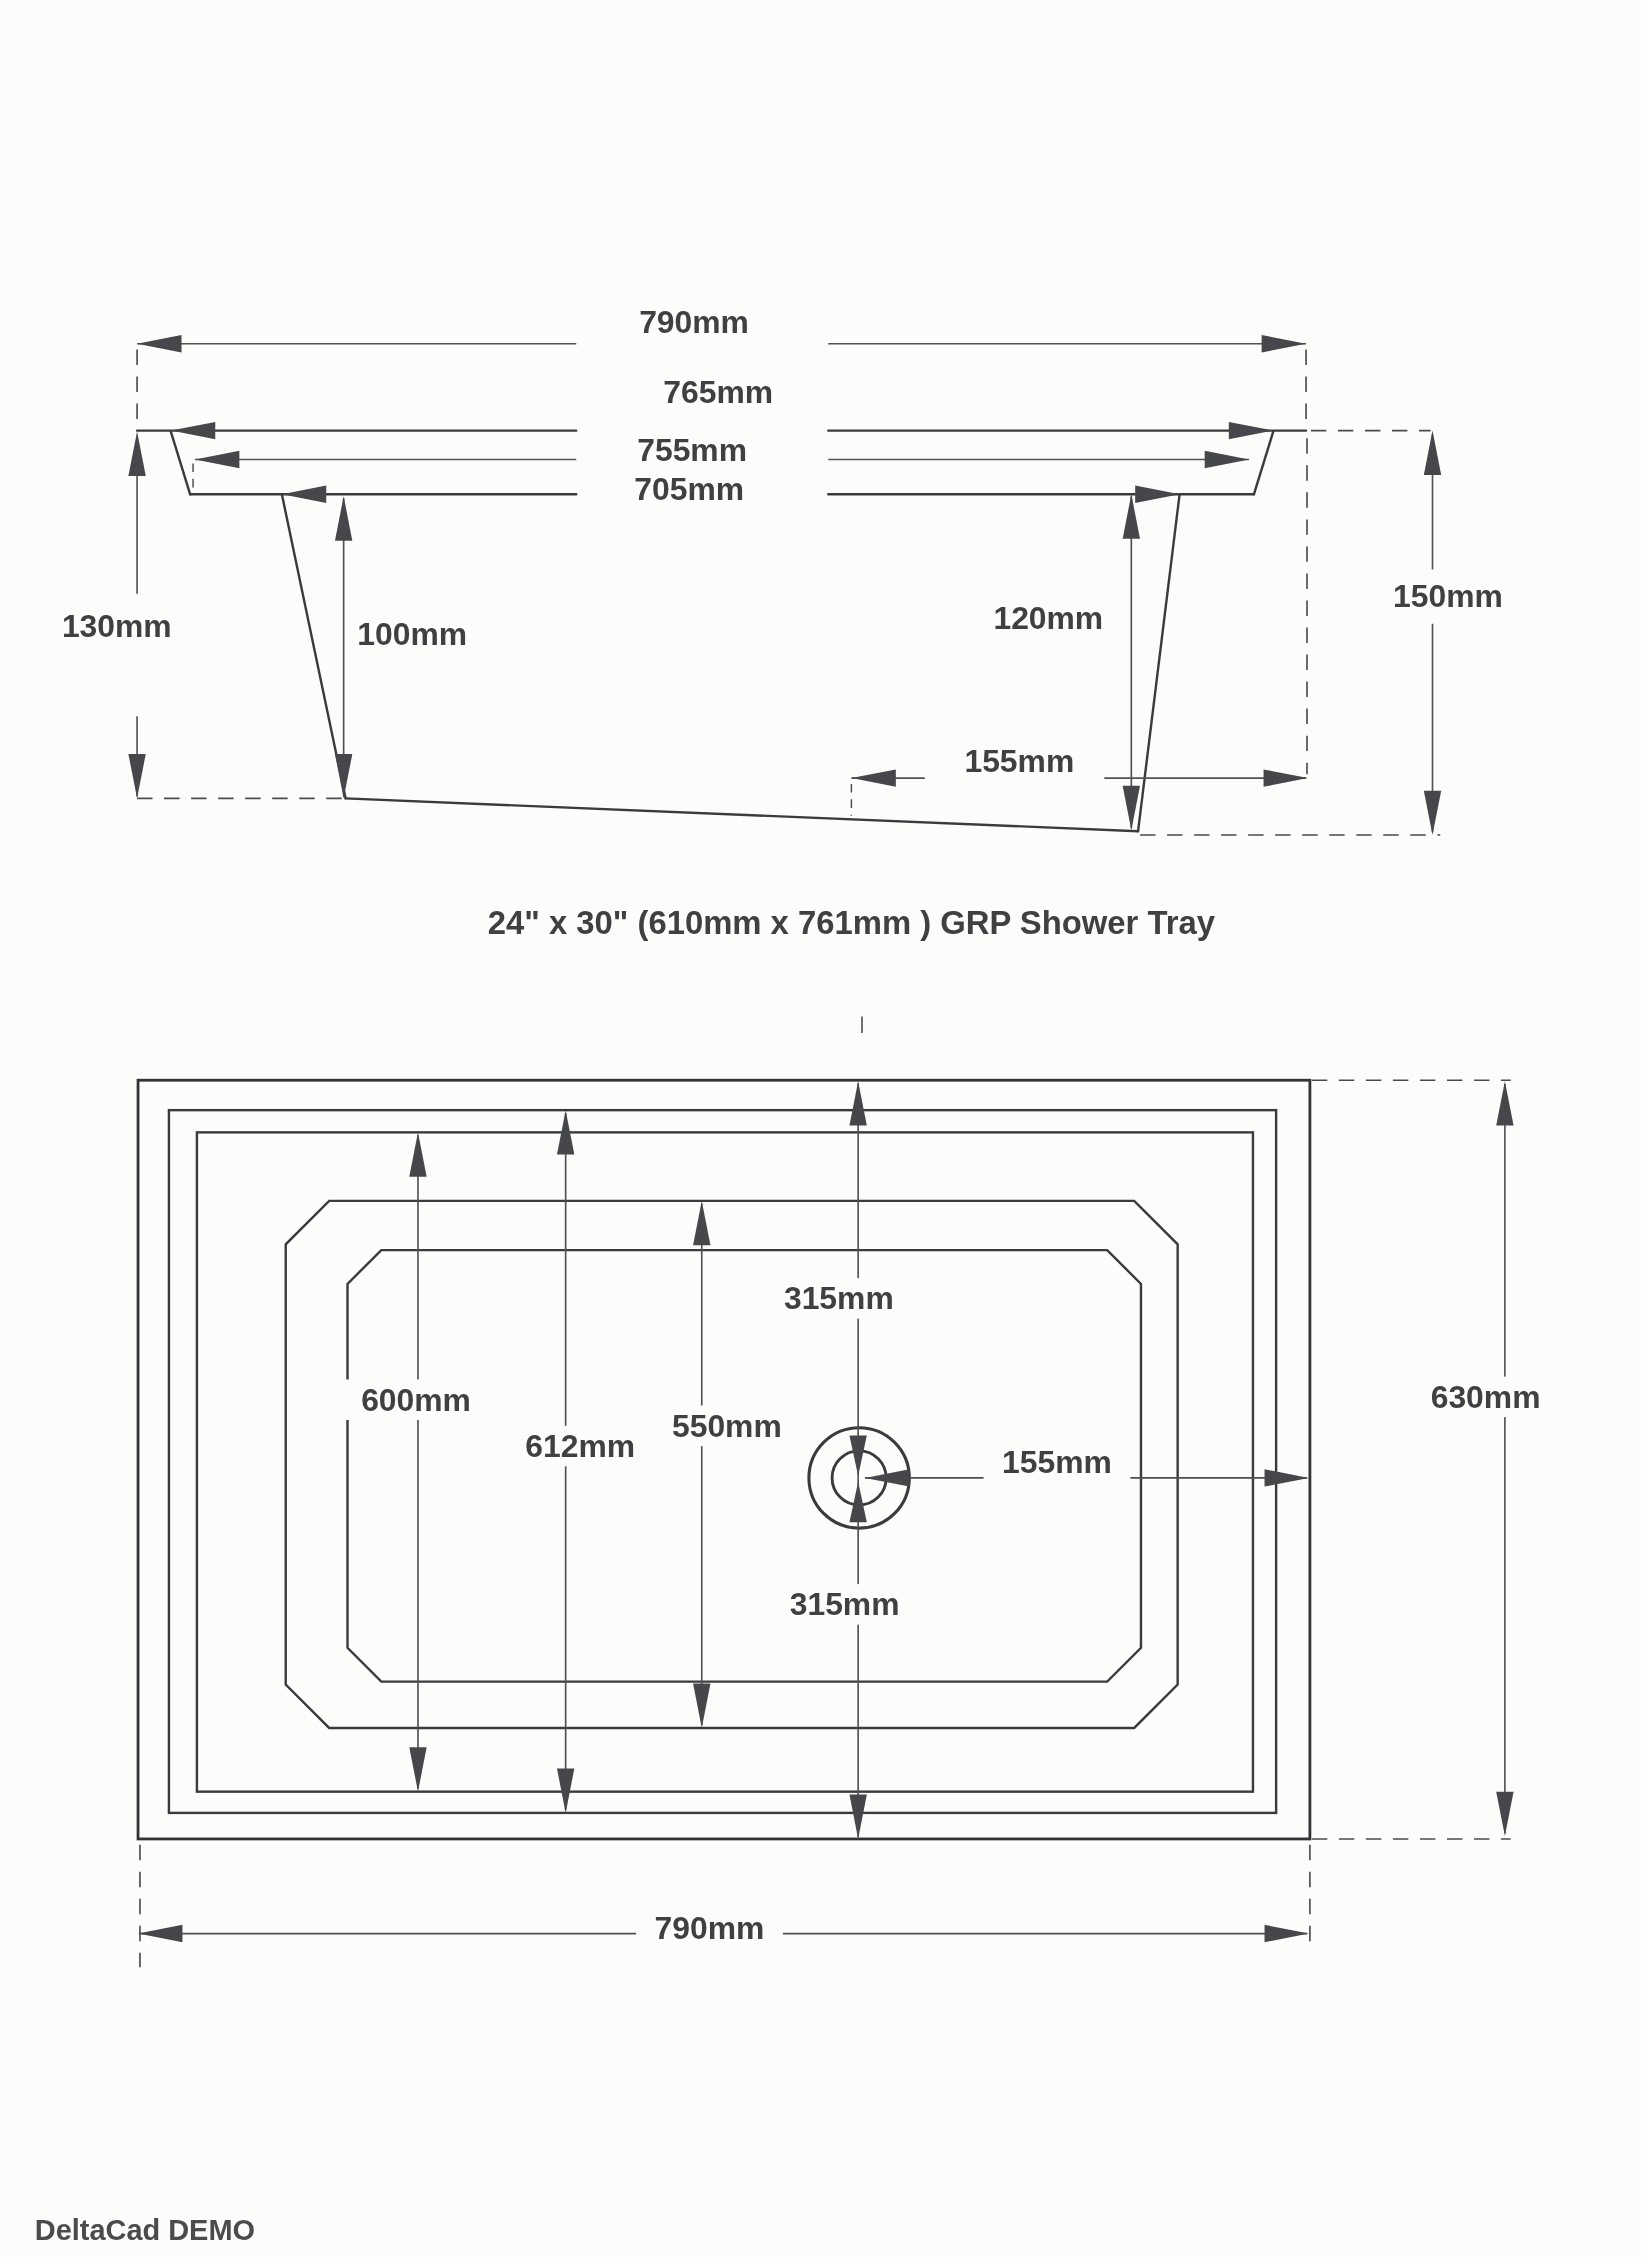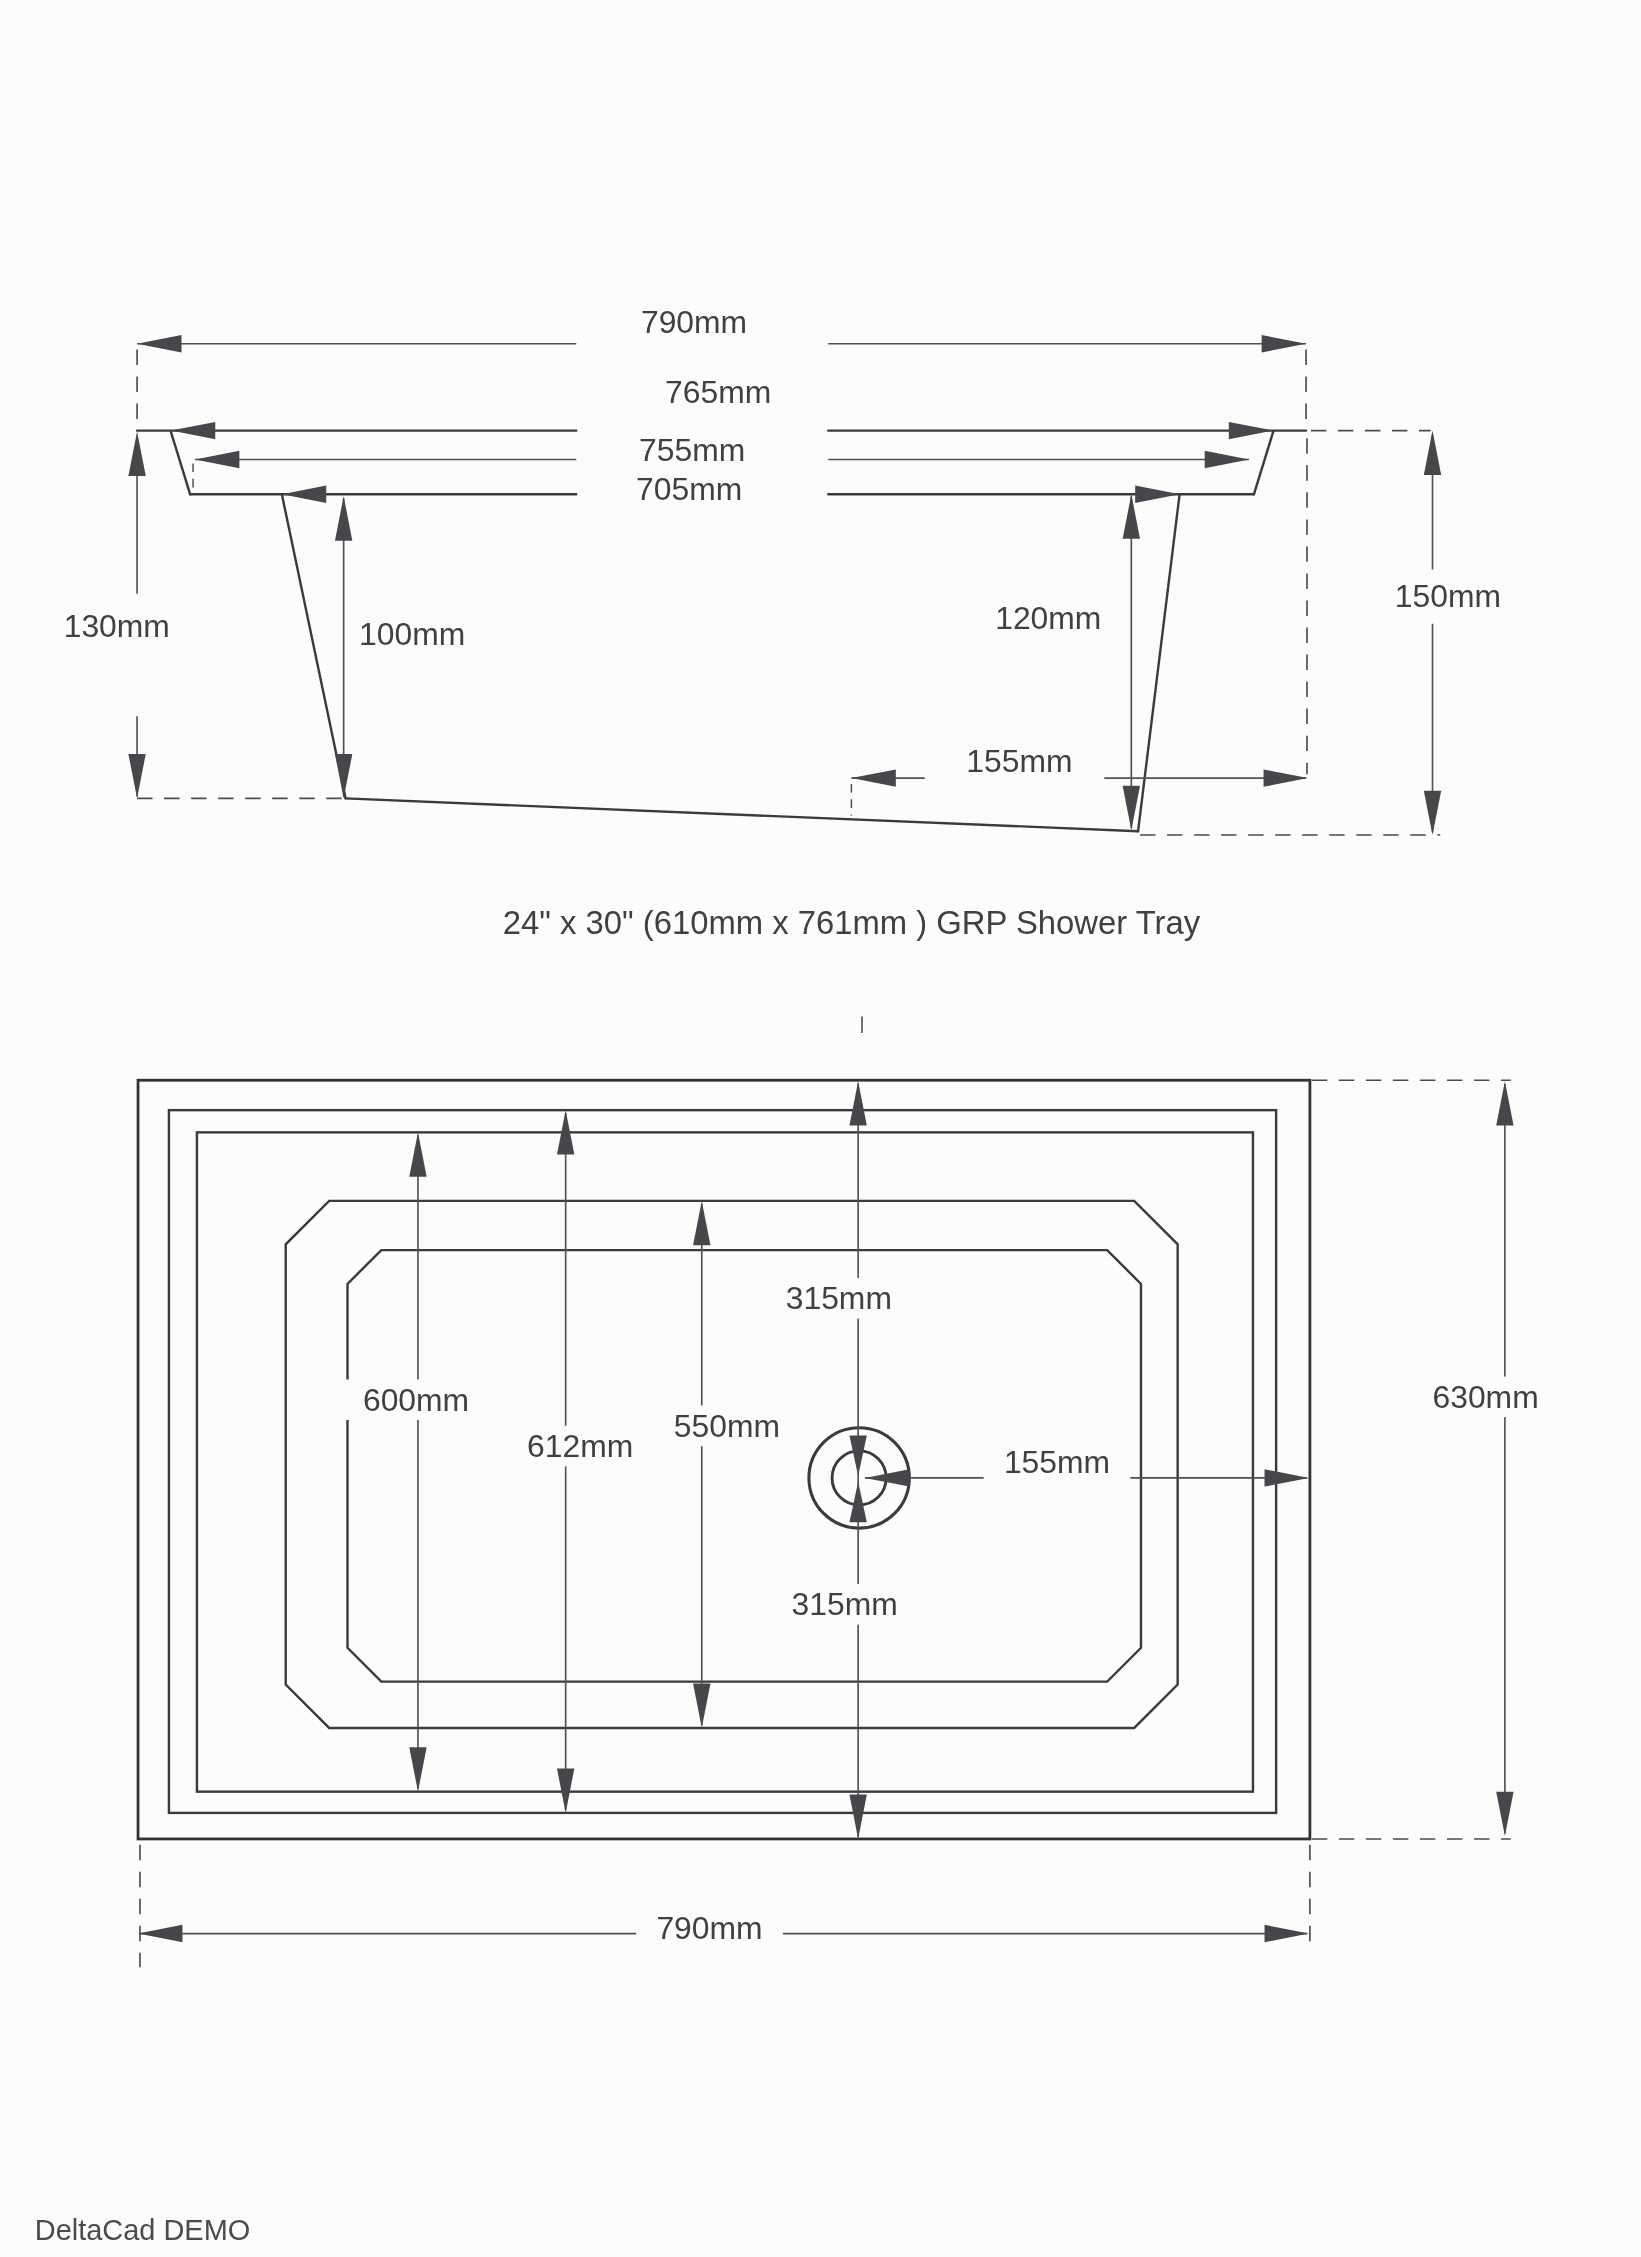--- a/index.html
+++ b/index.html
@@ -1,17 +1,17 @@
 <!DOCTYPE html>
 <html><head>
 <meta charset="utf-8">
 <style>
   html,body{margin:0;padding:0;background:#e8e8e8;}
   .page{width:1641px;height:2257px;background:#fcfcfb;position:relative;margin:0 auto;
-        font-family:"Liberation Sans", sans-serif;}
+        font-family:"Liberation Sans", sans-serif;font-weight:bold;}
   svg{display:block;}
   .geo{stroke:#3a3b3d;stroke-width:2.5;fill:none;stroke-linecap:round;}
   .geo-thick{stroke:#323335;stroke-width:2.9;fill:none;}
   .dim{stroke:#505153;stroke-width:1.7;fill:none;stroke-linecap:butt;}
   .dash{stroke:#4a4b4d;stroke-width:1.7;fill:none;stroke-dasharray:16 12;}
   .dash-s{stroke:#4a4b4d;stroke-width:1.5;fill:none;stroke-dasharray:9 7;}
   .ah{fill:#46474a;stroke:none;}
   .mask{fill:#fcfcfb;stroke:none;}
   text.lbl{font-family:"Liberation Sans", sans-serif;font-size:33px;fill:#3f4041;
            text-anchor:middle;}

